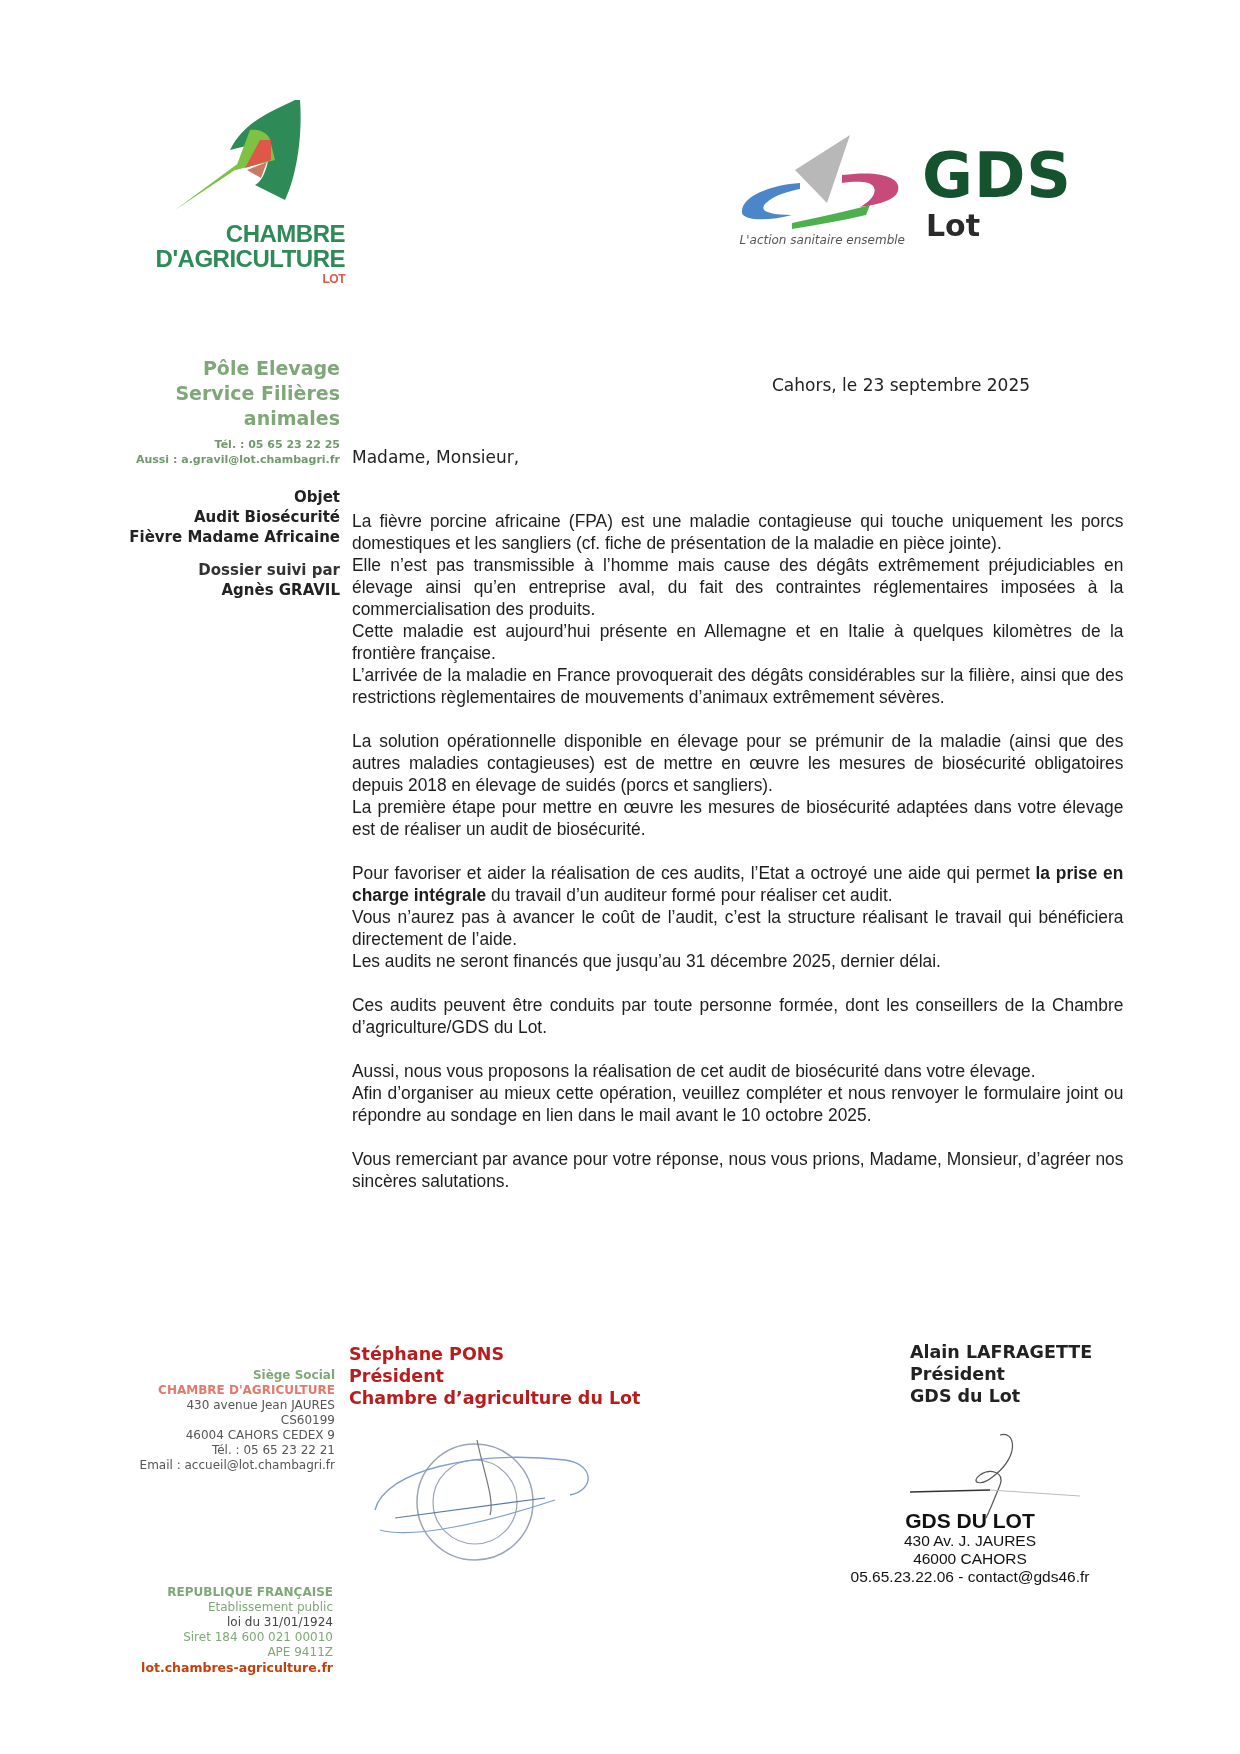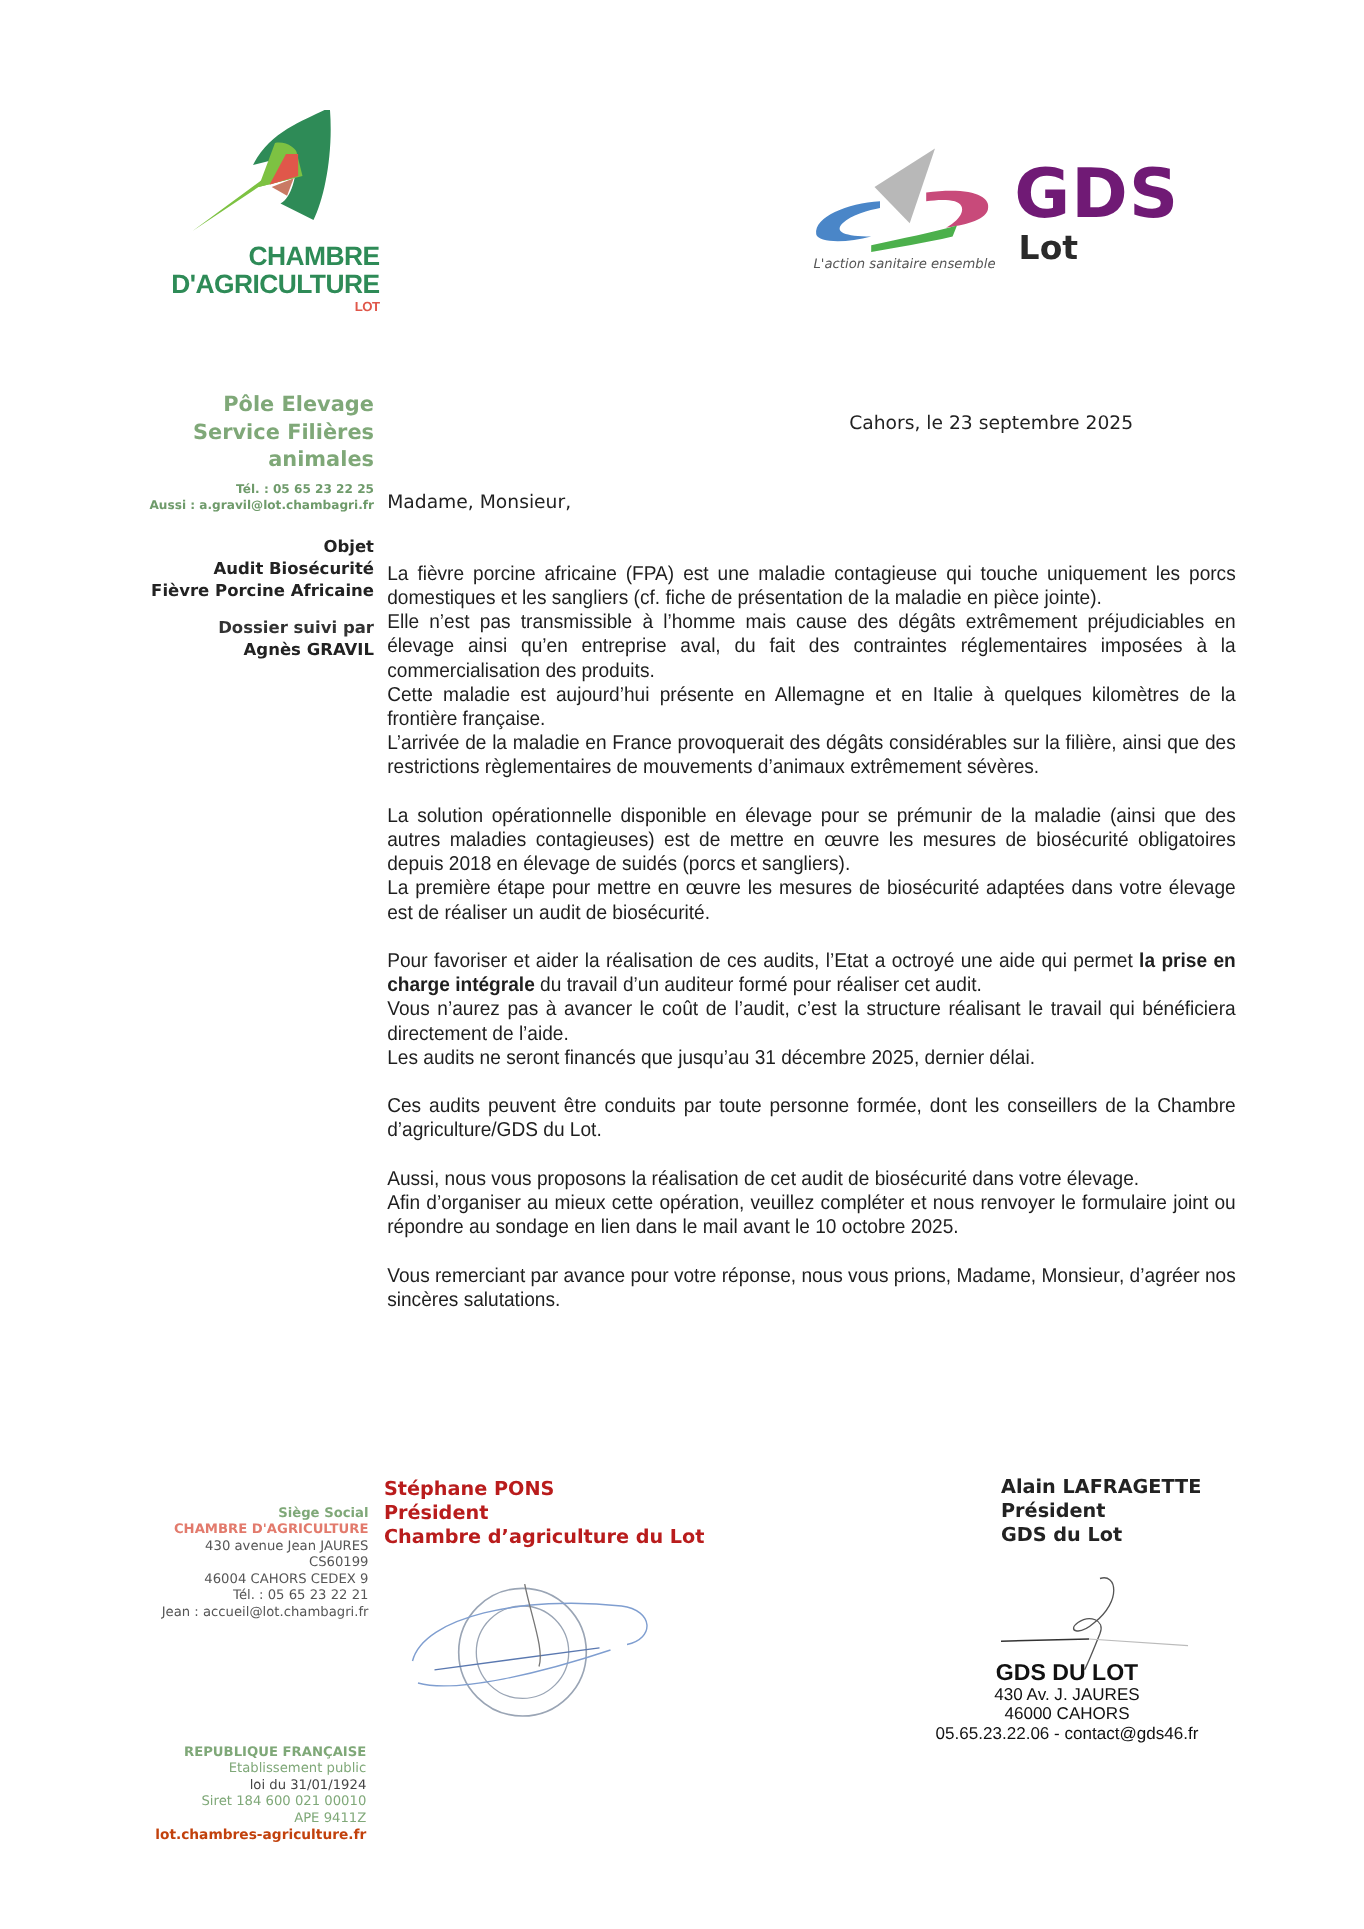--- a/index.html
+++ b/index.html
@@ -18,21 +18,21 @@
       letter-spacing: -0.5px;
     }
     .ca-line1 { top: 122px; left: 0; }
     .ca-line2 { top: 147px; left: -20px; }
     .ca-lot { top: 173px; font-size: 12px; line-height: 12px; color: #e0574a; }
 
     
     .gds-logo { left: 730px; top: 125px; width: 360px; height: 130px; }
     .gds-big {
       position: absolute; left: 192px; top: 20px; font-family: "DejaVu Sans", sans-serif;
-      font-weight: bold; font-size: 62px; line-height: 62px; color: #701a75; letter-spacing: 1px;
+      font-weight: bold; font-size: 62px; line-height: 62px; color: #14532d; letter-spacing: 1px;
     }
     .gds-lot {
       position: absolute; left: 196px; top: 86px; font-family: "DejaVu Sans", sans-serif;
       font-weight: bold; font-size: 30px; line-height: 30px; color: #2a2a2a;
     }
     .gds-tagline {
       position: absolute; left: 0; top: 108px; width: 175px; text-align: right;
       font-style: italic; font-size: 12px; color: #555; font-family: "DejaVu Sans", sans-serif;
     }
 
@@ -132,21 +132,21 @@
 </div>
 
 <div class="abs leftcol contact-sm">
   <div><span>Tél. :</span> <span>05 65 23 22 25</span></div>
   <div><span>Aussi :</span> <span>a.gravil@lot.chambagri.fr</span></div>
 </div>
 
 <div class="abs leftcol objet">
   <div>Objet</div>
   <div>Audit Biosécurité</div>
-  <div>Fièvre Porcine Africaine</div>
+  <div>Fièvre Madame Africaine</div>
 </div>
 
 <div class="abs leftcol dossier">
   <div class="light">Dossier suivi par</div>
   <div>Agnès GRAVIL</div>
 </div>
 
 <div class="abs date">Cahors, le 23 septembre 2025</div>
 <div class="abs salute">Madame, Monsieur,</div>
 
@@ -200,21 +200,21 @@
   <div class="l">05.65.23.22.06 - contact@gds46.fr</div>
 </div>
 
 <div class="abs siege">
   <div class="t1">Siège Social</div>
   <div class="t2">CHAMBRE D'AGRICULTURE</div>
   <div>430 avenue Jean JAURES</div>
   <div>CS60199</div>
   <div>46004 CAHORS CEDEX 9</div>
   <div>Tél. : 05 65 23 22 21</div>
-  <div>Jean : accueil@lot.chambagri.fr</div>
+  <div>Email : accueil@lot.chambagri.fr</div>
 </div>
 
 <div class="abs repub">
   <div class="t1">REPUBLIQUE FRANÇAISE</div>
   <div>Etablissement public</div>
   <div class="dark">loi du 31/01/1924</div>
   <div>Siret 184 600 021 00010</div>
   <div>APE 9411Z</div>
   <div class="web">lot.chambres-agriculture.fr</div>
 </div>

